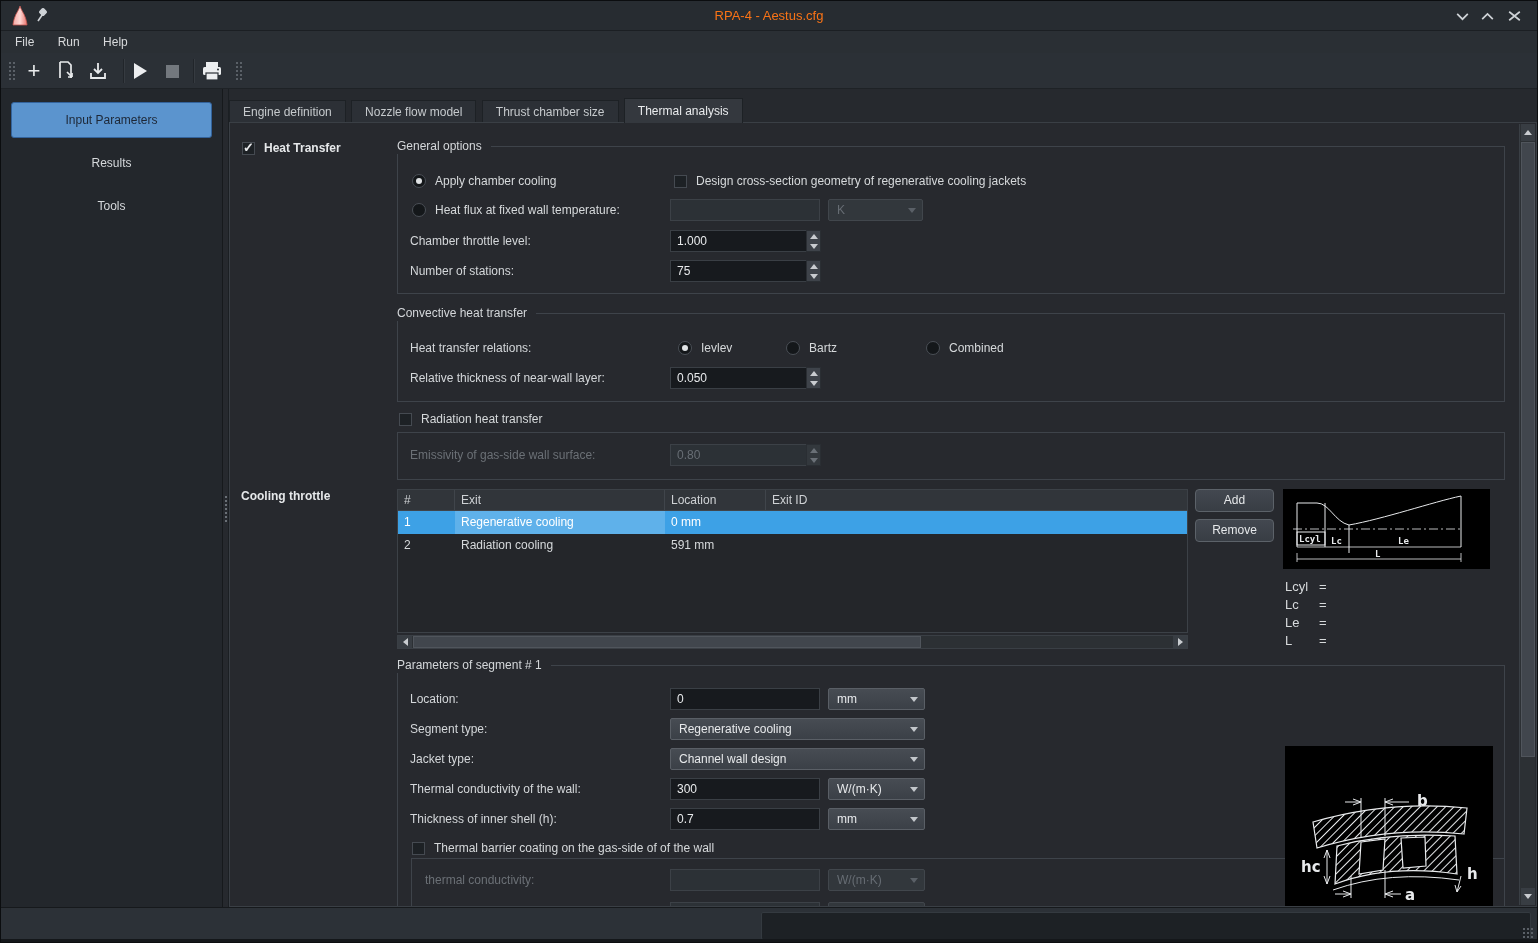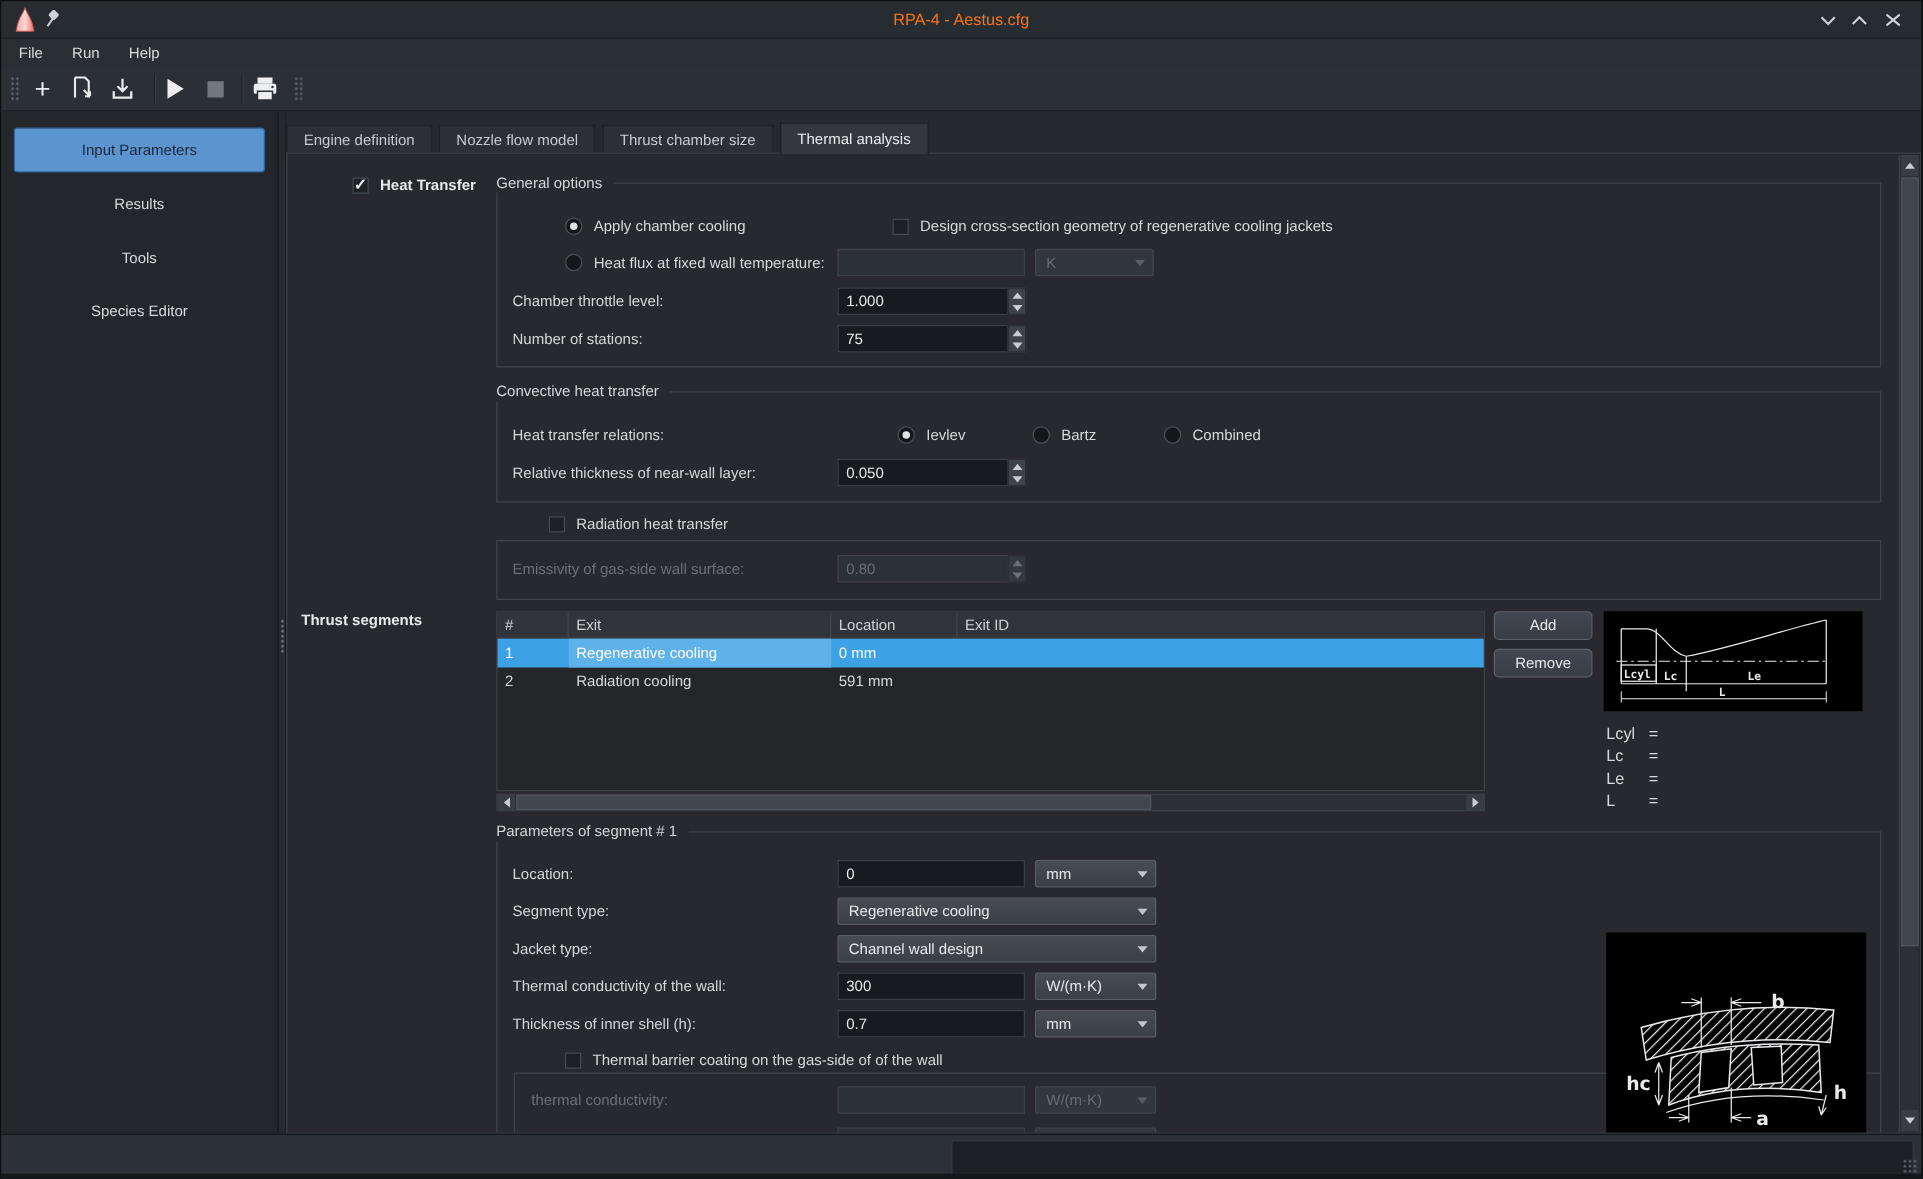--- a/index.html
+++ b/index.html
@@ -62,21 +62,21 @@
   .combo { position:absolute; height:22px; background:linear-gradient(#474c53,#3b4047); border:1px solid #5a5f66; border-radius:2px;
     color:#e7e9eb; line-height:20px; padding:0 22px 0 8px; }
   .combo .arr { position:absolute; right:6px; top:8px; width:0; height:0; border-left:4px solid transparent; border-right:4px solid transparent; border-top:5px solid #c3c7cb; }
   .combo.dis { background:#32373c; border-color:#41464c; color:#666c73; }
   .combo.dis .arr { border-top-color:#5a6067; }
 
   .radio { width:14px; height:14px; border-radius:50%; background:#14171a; border:1px solid #4a4f56; display:inline-block; position:relative; flex:none; }
   .radio.sel::after { content:""; position:absolute; left:3px; top:3px; width:6px; height:6px; border-radius:50%; background:#dfe2e4; }
   .cb { width:13px; height:13px; background:#1d2125; border:1px solid #454a51; display:inline-block; position:relative; flex:none; }
   .cb.checked::after { content:"✓"; position:absolute; left:0px; top:-3px; color:#e8eaec; font-size:13px; font-weight:bold; }
-  .hrow { position:absolute; display:flex; align-items:center; gap:9px; height:22px; white-space:nowrap;margin-left:40px; }
+  .hrow { position:absolute; display:flex; align-items:center; gap:9px; height:22px; white-space:nowrap; }
 
   .btn { position:absolute; width:79px; height:23px; background:linear-gradient(#434850,#383d44); border:1px solid #5c6269;
     border-radius:4px; color:#e6e8ea; text-align:center; line-height:21px; }
 
   
   .tbl { position:absolute; background:#24262a; border:1px solid #3c4147; }
   .thead { display:flex; height:21px; background:#31353a; border-bottom:1px solid #40454b; color:#cfd2d5; }
   .th { line-height:20px; padding-left:6px; border-right:1px solid #40454b; }
   .trow { display:flex; height:23px; color:#d6d9db; }
   .trow.sel { background:#3da1e6; color:#fff; }
@@ -181,41 +181,40 @@
     </div>
     <div class="thandle" style="left:234px"></div>
   </div>
 
   <div class="main">
 
     <div class="sidebar">
       <div class="sideitem selected">Input Parameters</div>
       <div class="sideitem">Results</div>
       <div class="sideitem">Tools</div>
-      <div class="sideitem">Species Editor</div>
     </div>
     <div class="splitter">
         <div class="splitgrip"></div>
       </div>
 
     <div class="content">
       <div class="tabbar">
         <div class="tab">Engine definition</div>
         <div class="tab">Nozzle flow model</div>
         <div class="tab">Thrust chamber size</div>
         <div class="tab active">Thermal analysis</div>
       </div>
 
       <div class="panel">
 
         <div class="hrow" style="left:12px; top:14px">
           <span class="cb checked"></span>
           <span class="lbl bold" style="position:static">Heat Transfer</span>
         </div>
-        <div class="lbl bold" style="left:11px; top:362px">Thrust segments</div>
+        <div class="lbl bold" style="left:11px; top:362px">Cooling throttle</div>
 
         <div class="gtitle" style="left:167px; top:15px">General options</div>
         <div class="group" style="left:167px; top:23px; width:1108px; height:148px"></div>
 
         <div class="hrow" style="left:182px; top:47px">
           <span class="radio sel"></span>
           <span>Apply chamber cooling</span>
         </div>
         <div class="hrow" style="left:444px; top:47px">
           <span class="cb"></span>
@@ -259,21 +258,21 @@
 
         <div class="lbl" style="left:180px; top:214px">Heat transfer relations:</div>
         <div class="hrow" style="left:448px; top:214px">
           <span class="radio sel"></span>
           <span>Ievlev</span>
         </div>
         <div class="hrow" style="left:556px; top:214px">
           <span class="radio"></span>
           <span>Bartz</span>
         </div>
-        <div class="hrow" style="left:661px; top:214px">
+        <div class="hrow" style="left:696px; top:214px">
           <span class="radio"></span>
           <span>Combined</span>
         </div>
 
         <div class="lbl" style="left:180px; top:244px">Relative thickness of near-wall layer:</div>
         <input class="tinput" style="left: 440px; top: 244px; width: 137px;" readonly="" value="0.050">
         <div class="spin" style="left:576px; top:244px">
           <span class="up">
               <i></i>
             </span>

